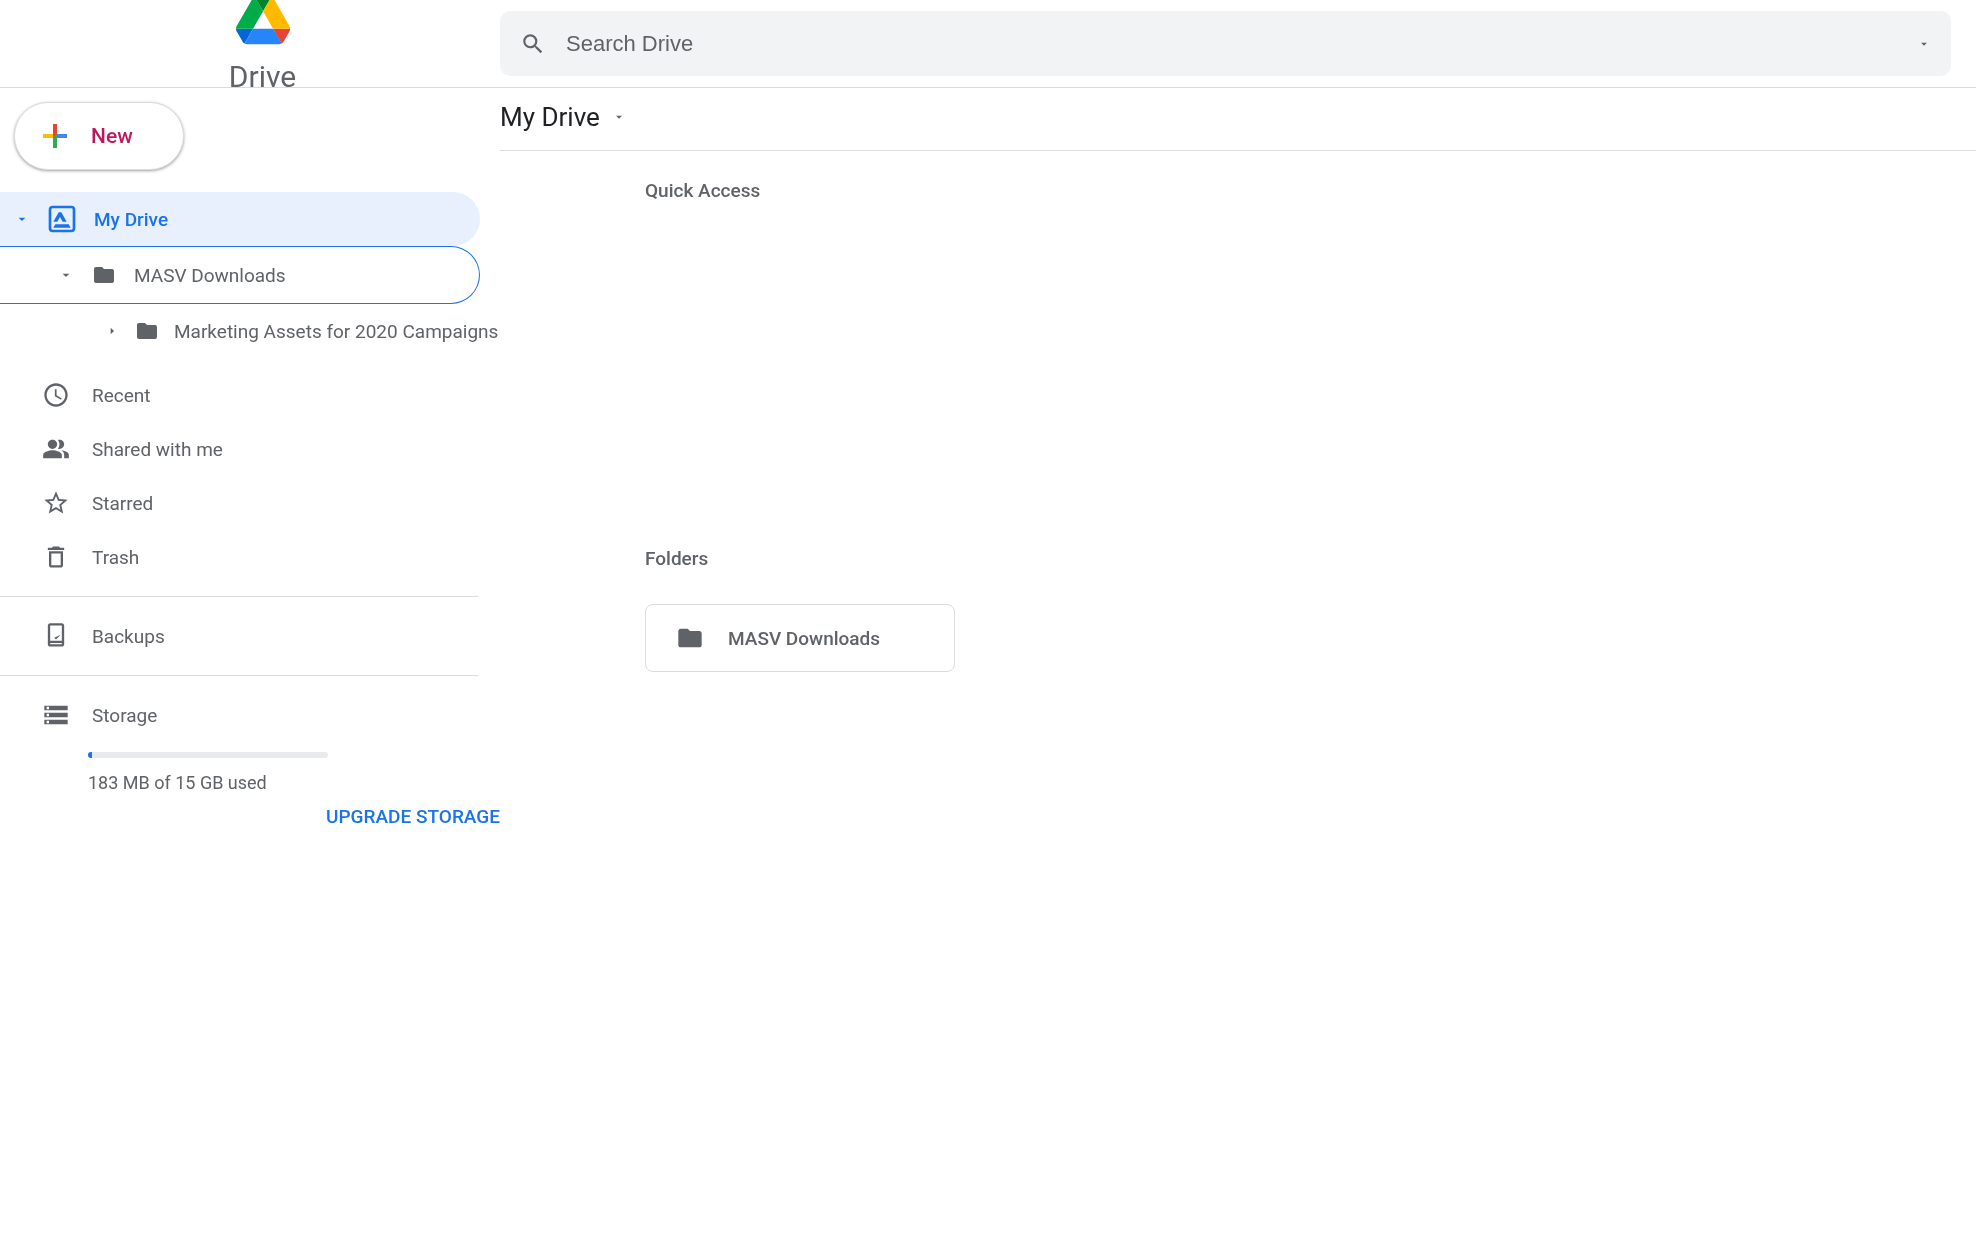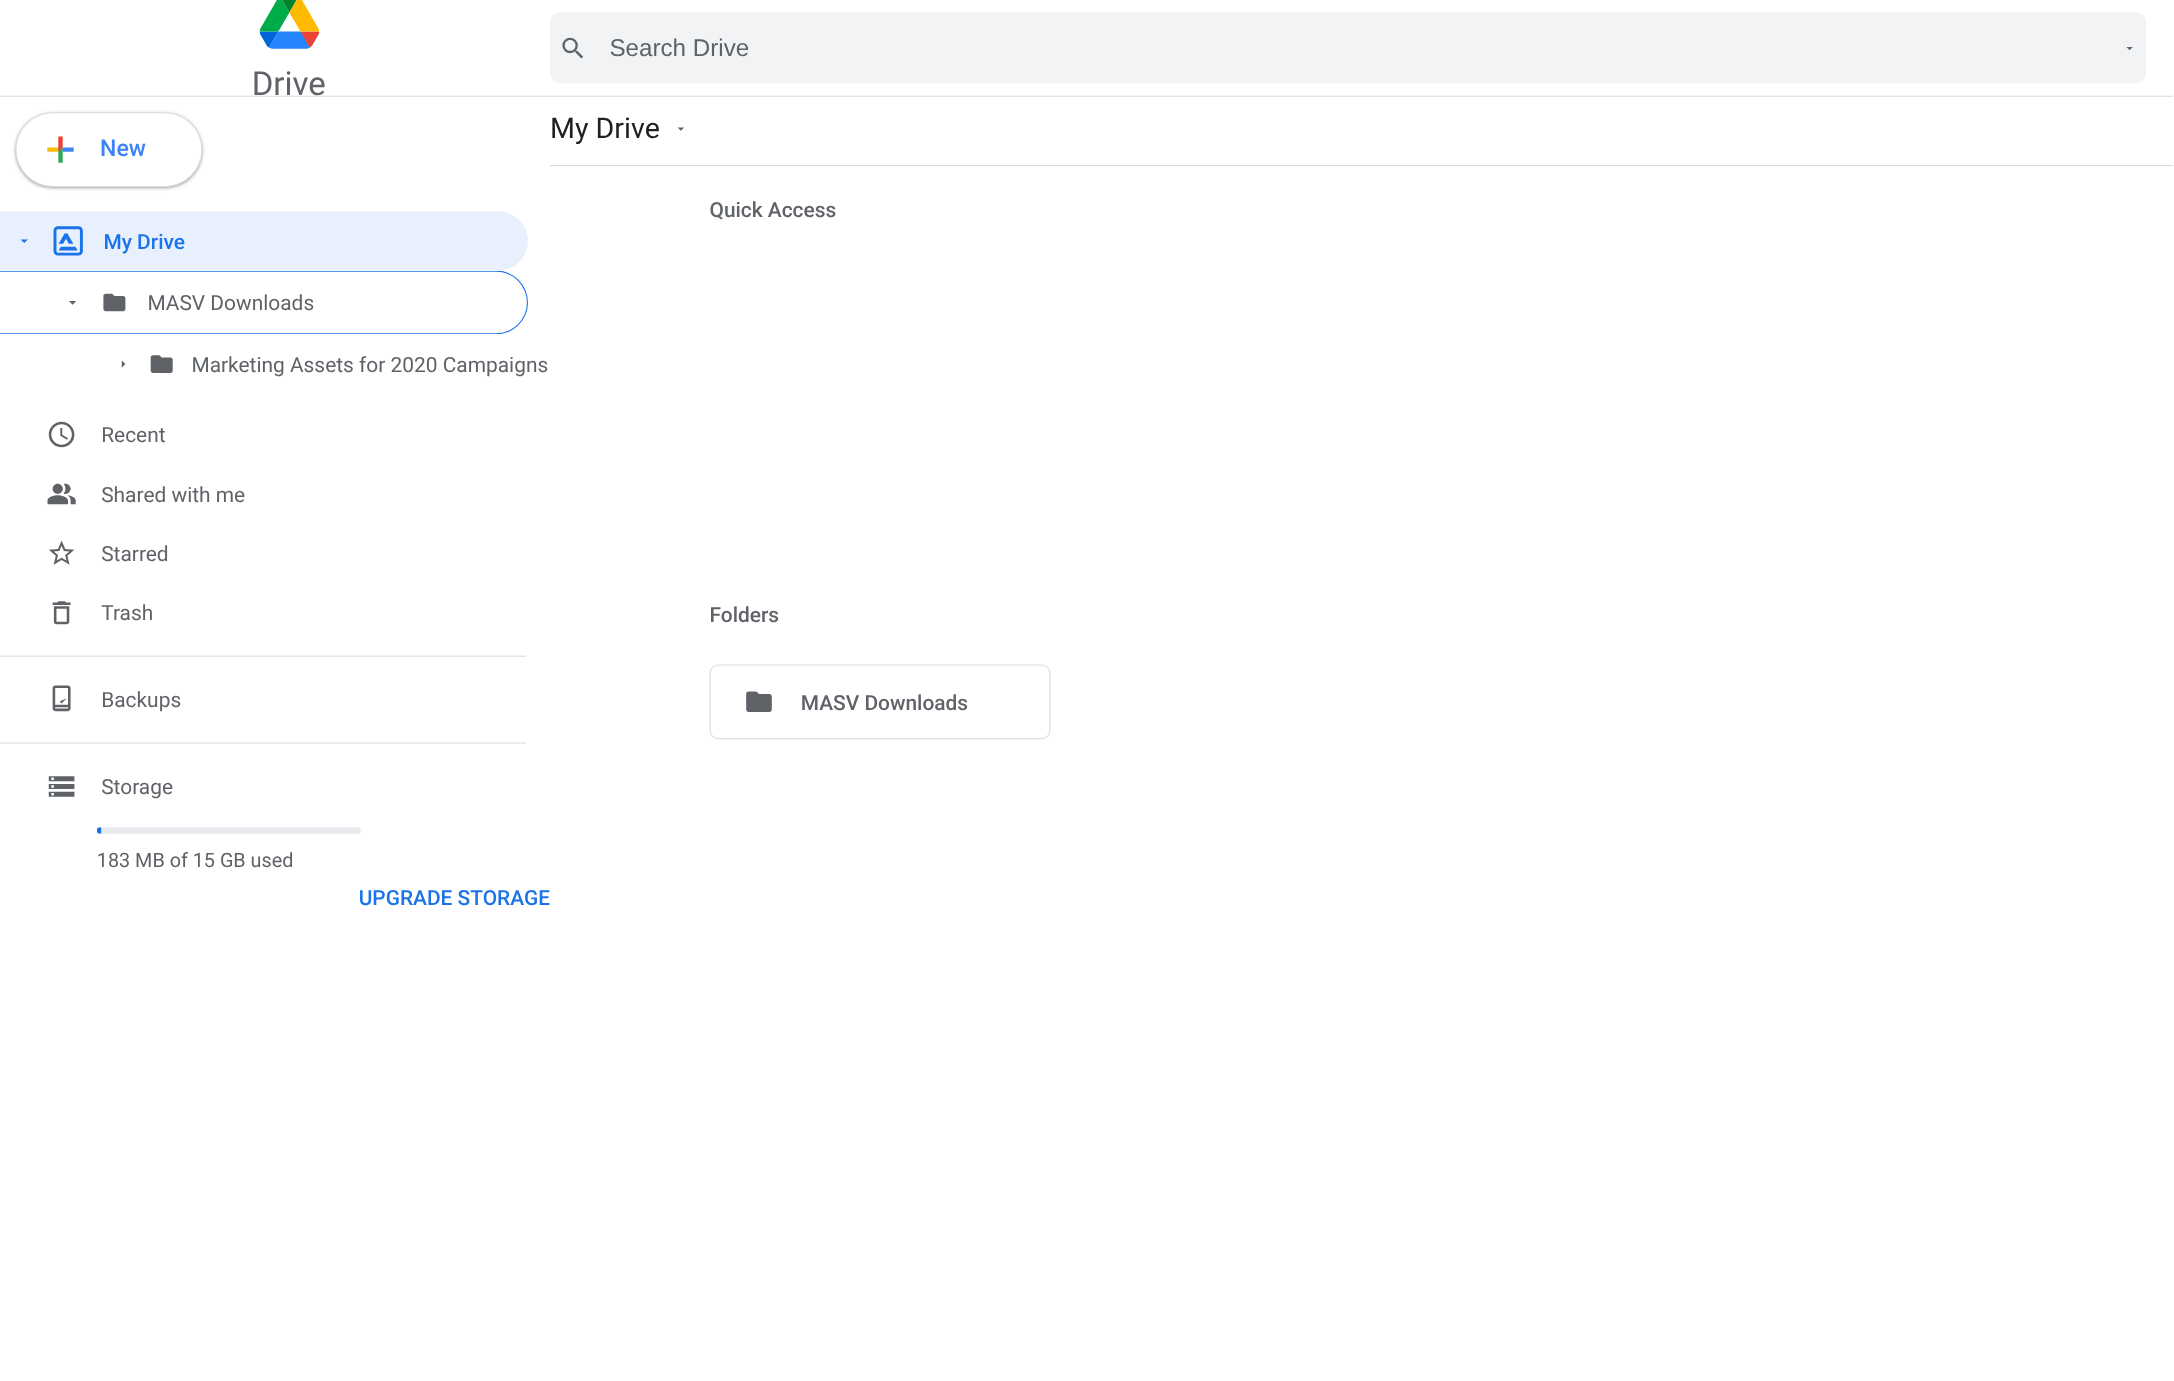--- a/index.html
+++ b/index.html
@@ -10,38 +10,38 @@
     border-bottom: 1px solid #dadce0; height: 88px;
   }
   .logo-area {
     display: flex; align-items: center; gap: 12px; width: 485px; padding-left: 10px; flex-direction: column;
   }
   .drive-logo-svg { width: 54px; height: 54px; }
   .logo-text { font-size: 30px; color: #5f6368; font-weight: 400; }
 
   .search-bar {
     flex: 1; height: 65px; background: #f1f3f4; border-radius: 10px;
-    display: flex; align-items: center; padding: 0 8px; margin-right: 25px;
+    display: flex; align-items: center; padding: 0 20px; margin-right: 25px;
   }
   .search-bar input {
     flex: 1; border: none; background: transparent; font-size: 22px;
     color: #5f6368; outline: none; margin-left: 20px;
   }
   .search-bar input::placeholder { color: #5f6368; }
 
   .content { display: flex; height: calc(1255px - 88px); }
 
   .sidebar { width: 500px; padding-top: 14px; }
 
   .new-button {
     display: flex; align-items: center; gap: 18px;
     background: #fff; border: 1px solid #dadce0; border-radius: 34px;
     padding: 10px 32px 10px 22px; margin-left: 14px; margin-bottom: 22px;
     box-shadow: 0 1px 2px 0 rgba(60,64,67,.3), 0 1px 3px 1px rgba(60,64,67,.15);
-    cursor: pointer; font-size: 21px; font-weight: 500; color: #3b82f6;
+    cursor: pointer; font-size: 21px; font-weight: 500; color: #be185d;
     width: 170px; height: 68px;
   }
 
   .nav-item, .tree-item {
     display: flex; align-items: center; height: 54px;
     padding-left: 36px; font-size: 19px; color: #5f6368;
     border-radius: 0 30px 30px 0; cursor: pointer; gap: 16px;
   }
   .nav-item .nav-icon { width: 28px; height: 28px; fill: #5f6368; }
 

